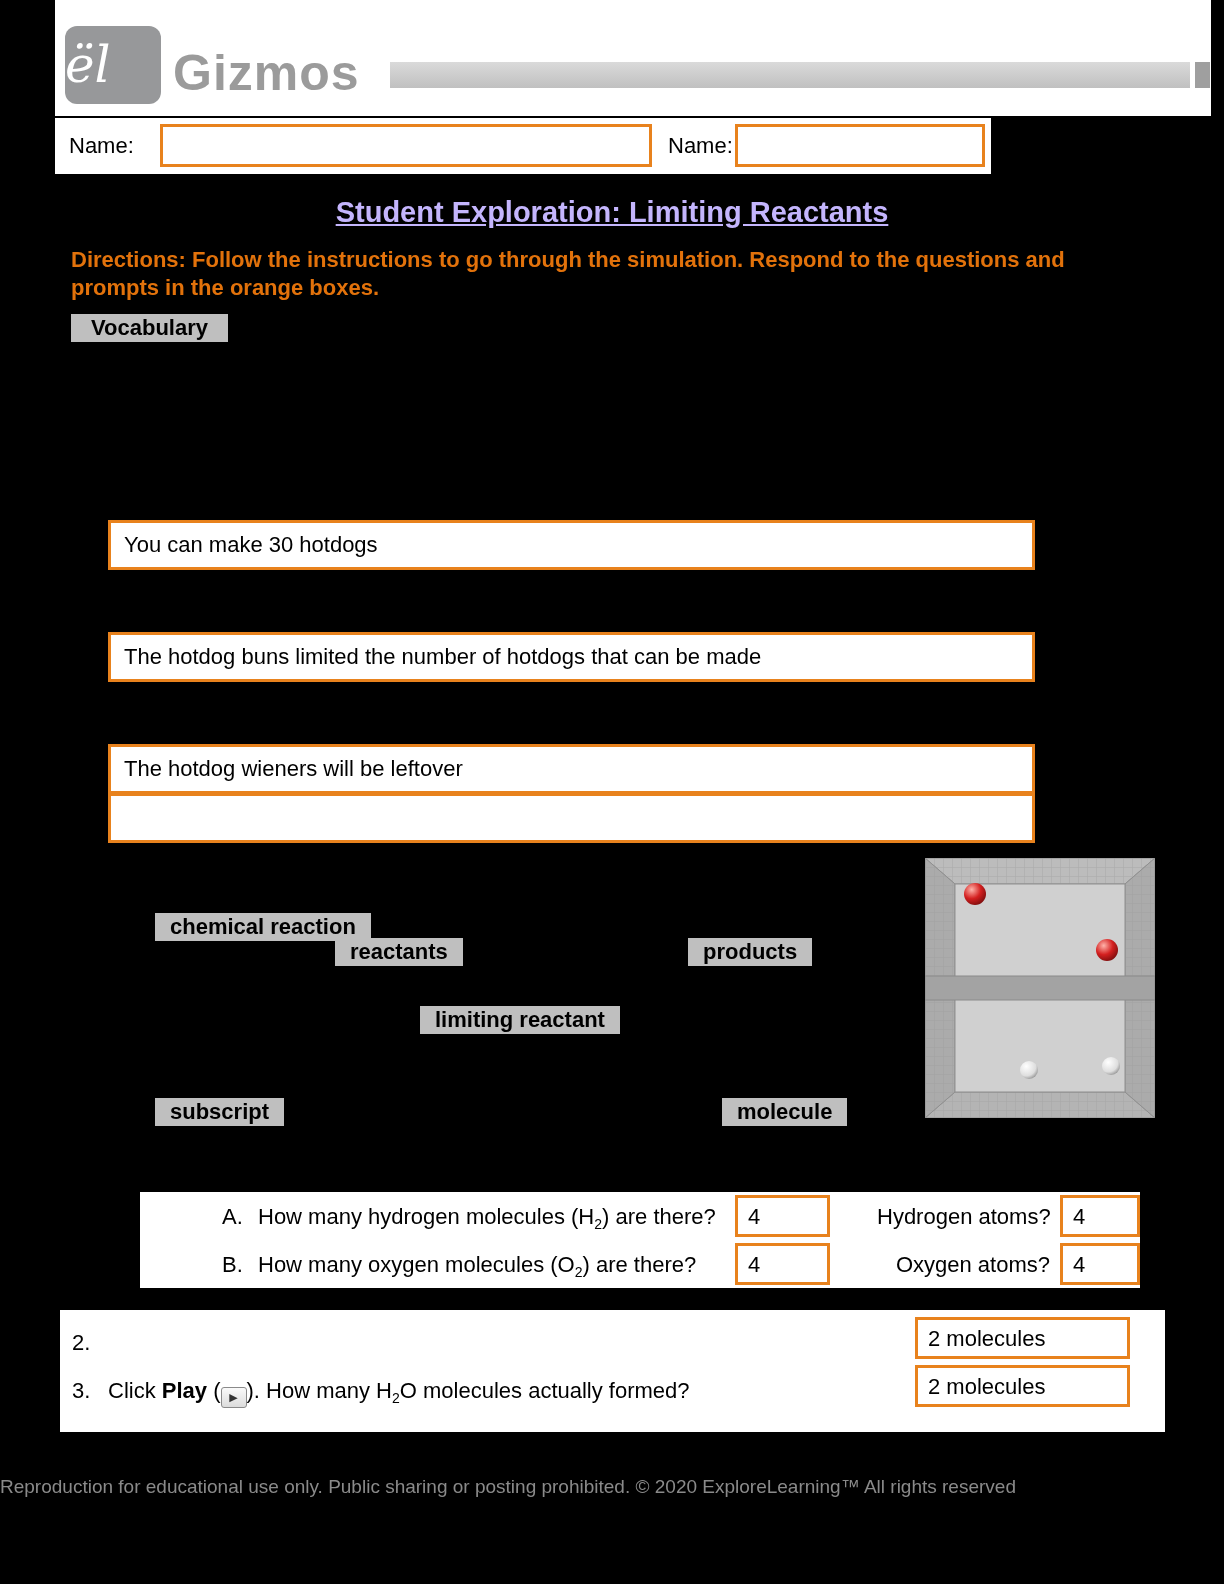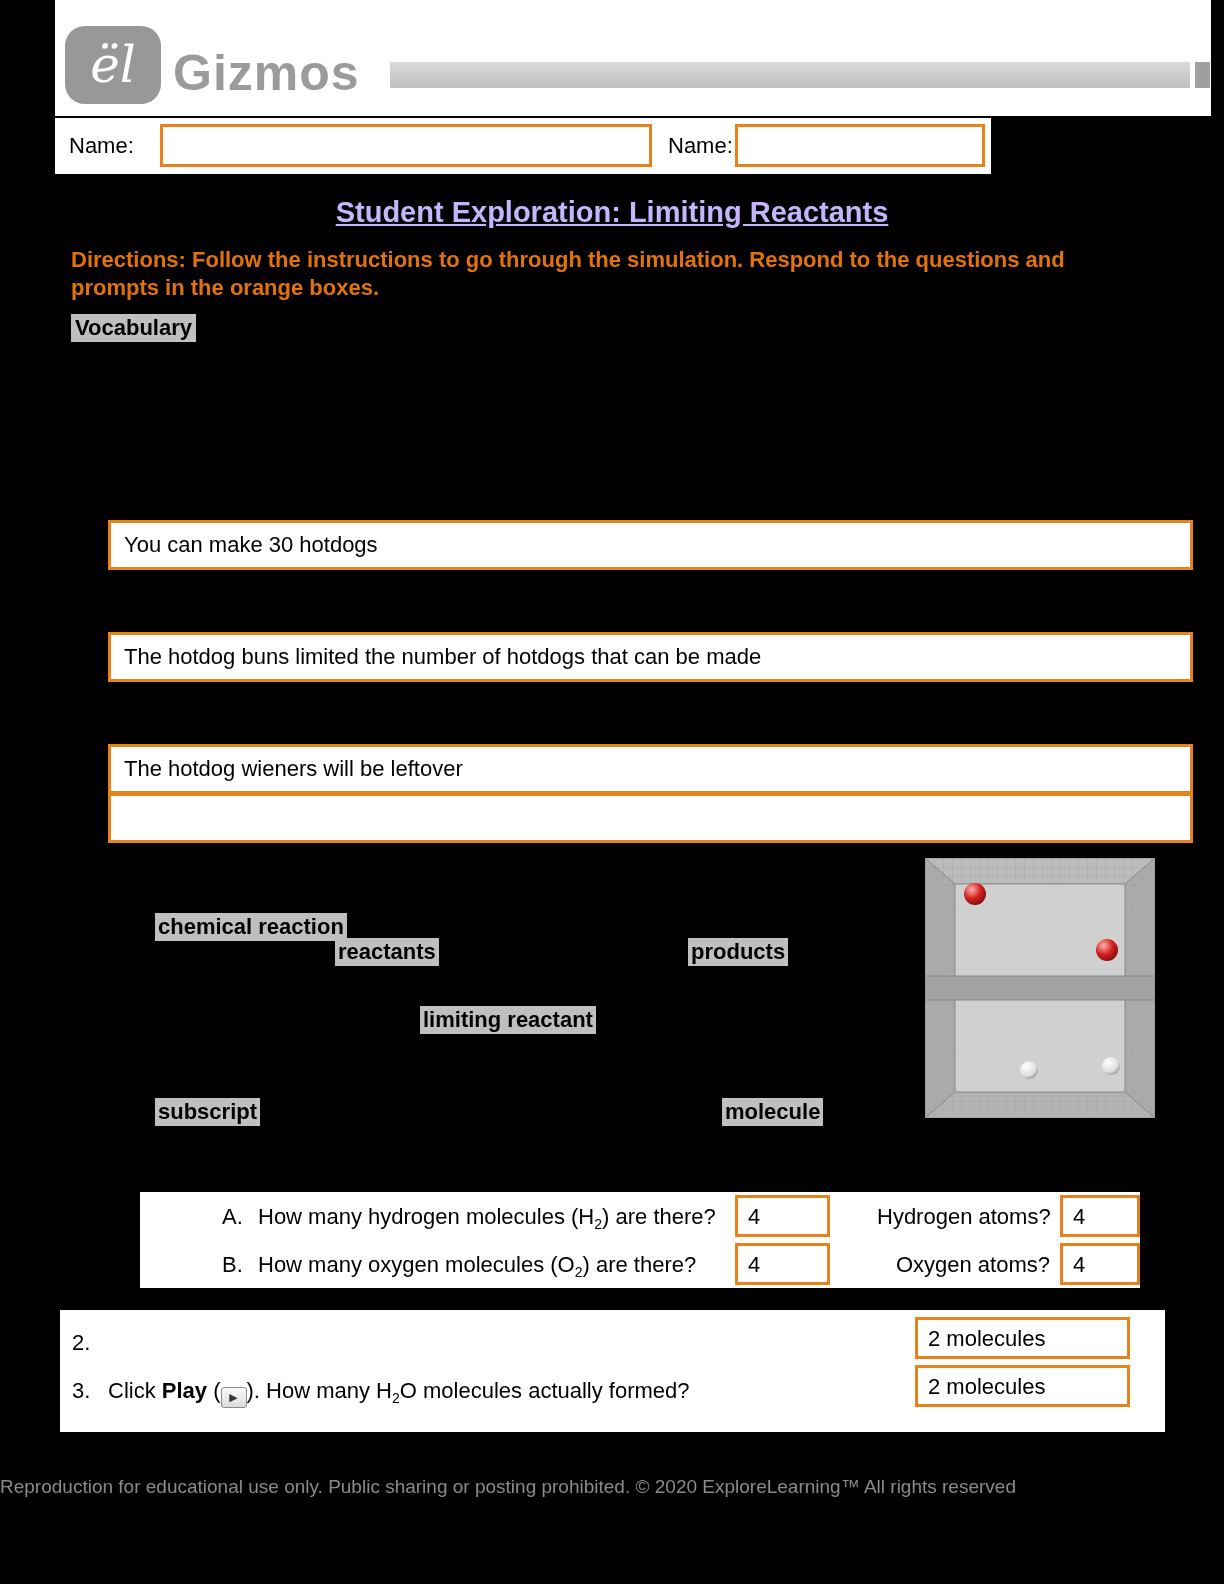--- a/index.html
+++ b/index.html
@@ -6,22 +6,22 @@
   body { margin: 0; background: #000; }
   .page {
     position: relative; width: 1224px; height: 1584px;
     background: #000; overflow: hidden;
     font-family: "Liberation Sans", sans-serif; color: #000;
   }
   
   .header { position: absolute; left: 55px; top: 0; width: 1156px; height: 116px; background: #fff; }
   .logo-box {
     position: absolute; left: 10px; top: 26px; width: 96px; height: 78px;
-    background: #97989a; border-radius: 20px; color: #fff;
-    display: flex; align-items: center; justify-content: center;
+    background: #97989a; border-radius: 12px; color: #fff;
+    display: flex; align-items: center; justify-content: flex-start;
     font-family: "DejaVu Serif", serif; font-style: italic; font-size: 50px;
   }
   .brand { position: absolute; left: 118px; top: 44px; font-size: 50px; font-weight: 700; color: #9b9b9b; letter-spacing: 1px; }
   .header-bar { position: absolute; left: 335px; top: 62px; width: 800px; height: 26px;
     background: linear-gradient(#dadada, #c0c0c0); }
   .header-bar-end { position: absolute; left: 1140px; top: 62px; width: 15px; height: 26px; background: #9f9f9f; }
   
   .form-row { position: absolute; left: 55px; top: 118px; width: 936px; height: 56px; background: #fff; }
   .form-label { position: absolute; top: 15px; font-size: 22px; color: #000; }
   .orange-input {
@@ -29,32 +29,32 @@
     font-size: 22px; padding: 6px 10px; overflow: hidden; white-space: nowrap;
   }
   .name-input { position: absolute; left: 105px; top: 6px; width: 492px; height: 43px; }
   .date-input { position: absolute; left: 680px; top: 6px; width: 250px; height: 43px; }
   
   .title { position: absolute; left: 0; top: 196px; width: 100%; text-align: center; }
   .title span { color: #c4b5fd; font-size: 29px; font-weight: 700; text-decoration: underline; }
   .directions { position: absolute; left: 71px; top: 246px; width: 995px;
     font-size: 22px; font-weight: 700; color: #E2720B; line-height: 28px; }
   .vocab-label { position: absolute; left: 71px; top: 314px; font-size: 22px; font-weight: 700;
-    background: #BFBFBF; color: #000; padding: 1px 4px; }
+    background: #BFBFBF; color: #000; padding: 1px 20px; }
   
   .answer-box {
-    position: absolute; left: 108px; width: 1085px; height: 50px;
+    position: absolute; left: 108px; width: 927px; height: 50px;
     background: #fff; border: 3px solid #E8821D; color: #000;
     font-size: 22px; display: flex; align-items: center; padding-left: 13px;
     white-space: nowrap; overflow: hidden;
   }
   .box1 { top: 520px; } .box2 { top: 632px; } .box3 { top: 744px; } .box4 { top: 793px; }
   
   .term { position: absolute; font-size: 22px; font-weight: 700; color: #000;
-    background: #BFBFBF; padding: 1px 3px; white-space: nowrap; }
+    background: #BFBFBF; padding: 1px 15px; white-space: nowrap; }
   
   .sim { position: absolute; left: 925px; top: 858px; width: 230px; height: 260px; }
   
   .qbox1 { position: absolute; left: 140px; top: 1192px; width: 1000px; height: 96px; background: #fff; color: #000; }
   .qrow { position: absolute; left: 0; width: 100%; height: 48px; }
   .rowA { top: 0; } .rowB { top: 48px; }
   .q-label { position: absolute; left: 82px; top: 12px; font-size: 22px; }
   .q-text { position: absolute; left: 118px; top: 12px; font-size: 22px; white-space: nowrap; }
   .mini-input {
     position: absolute; background: #fff; border: 3px solid #E8821D;

